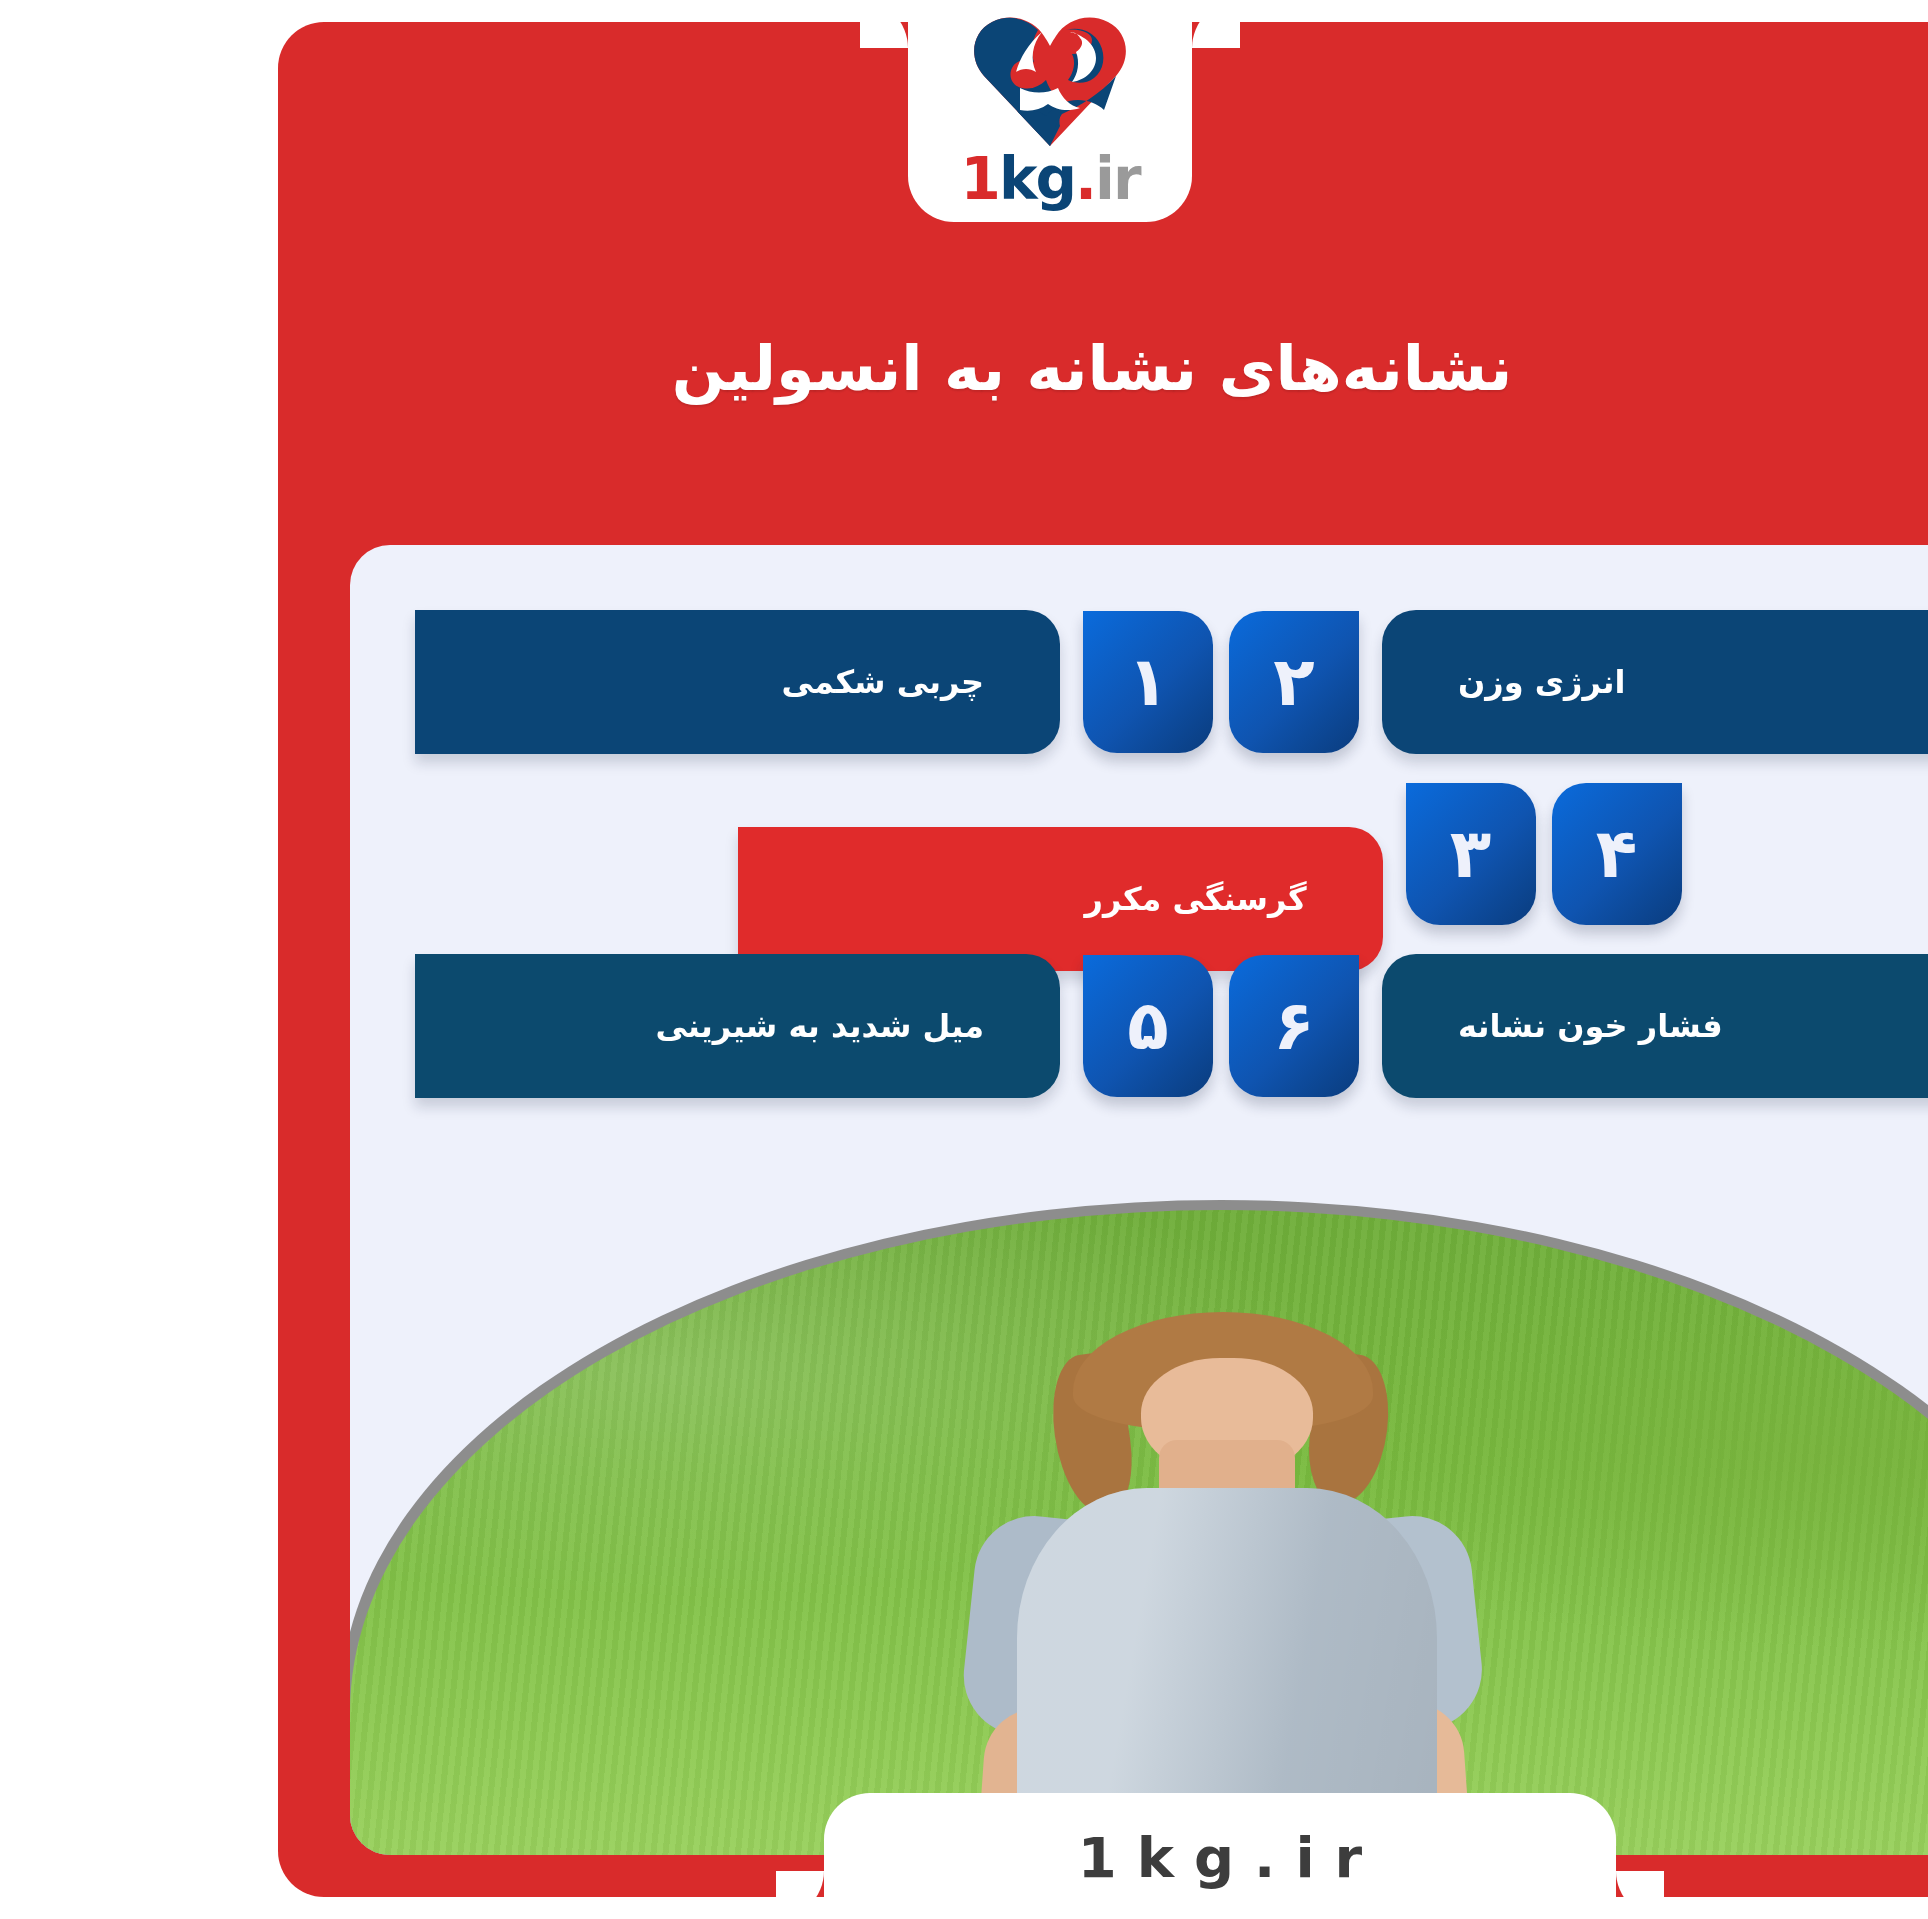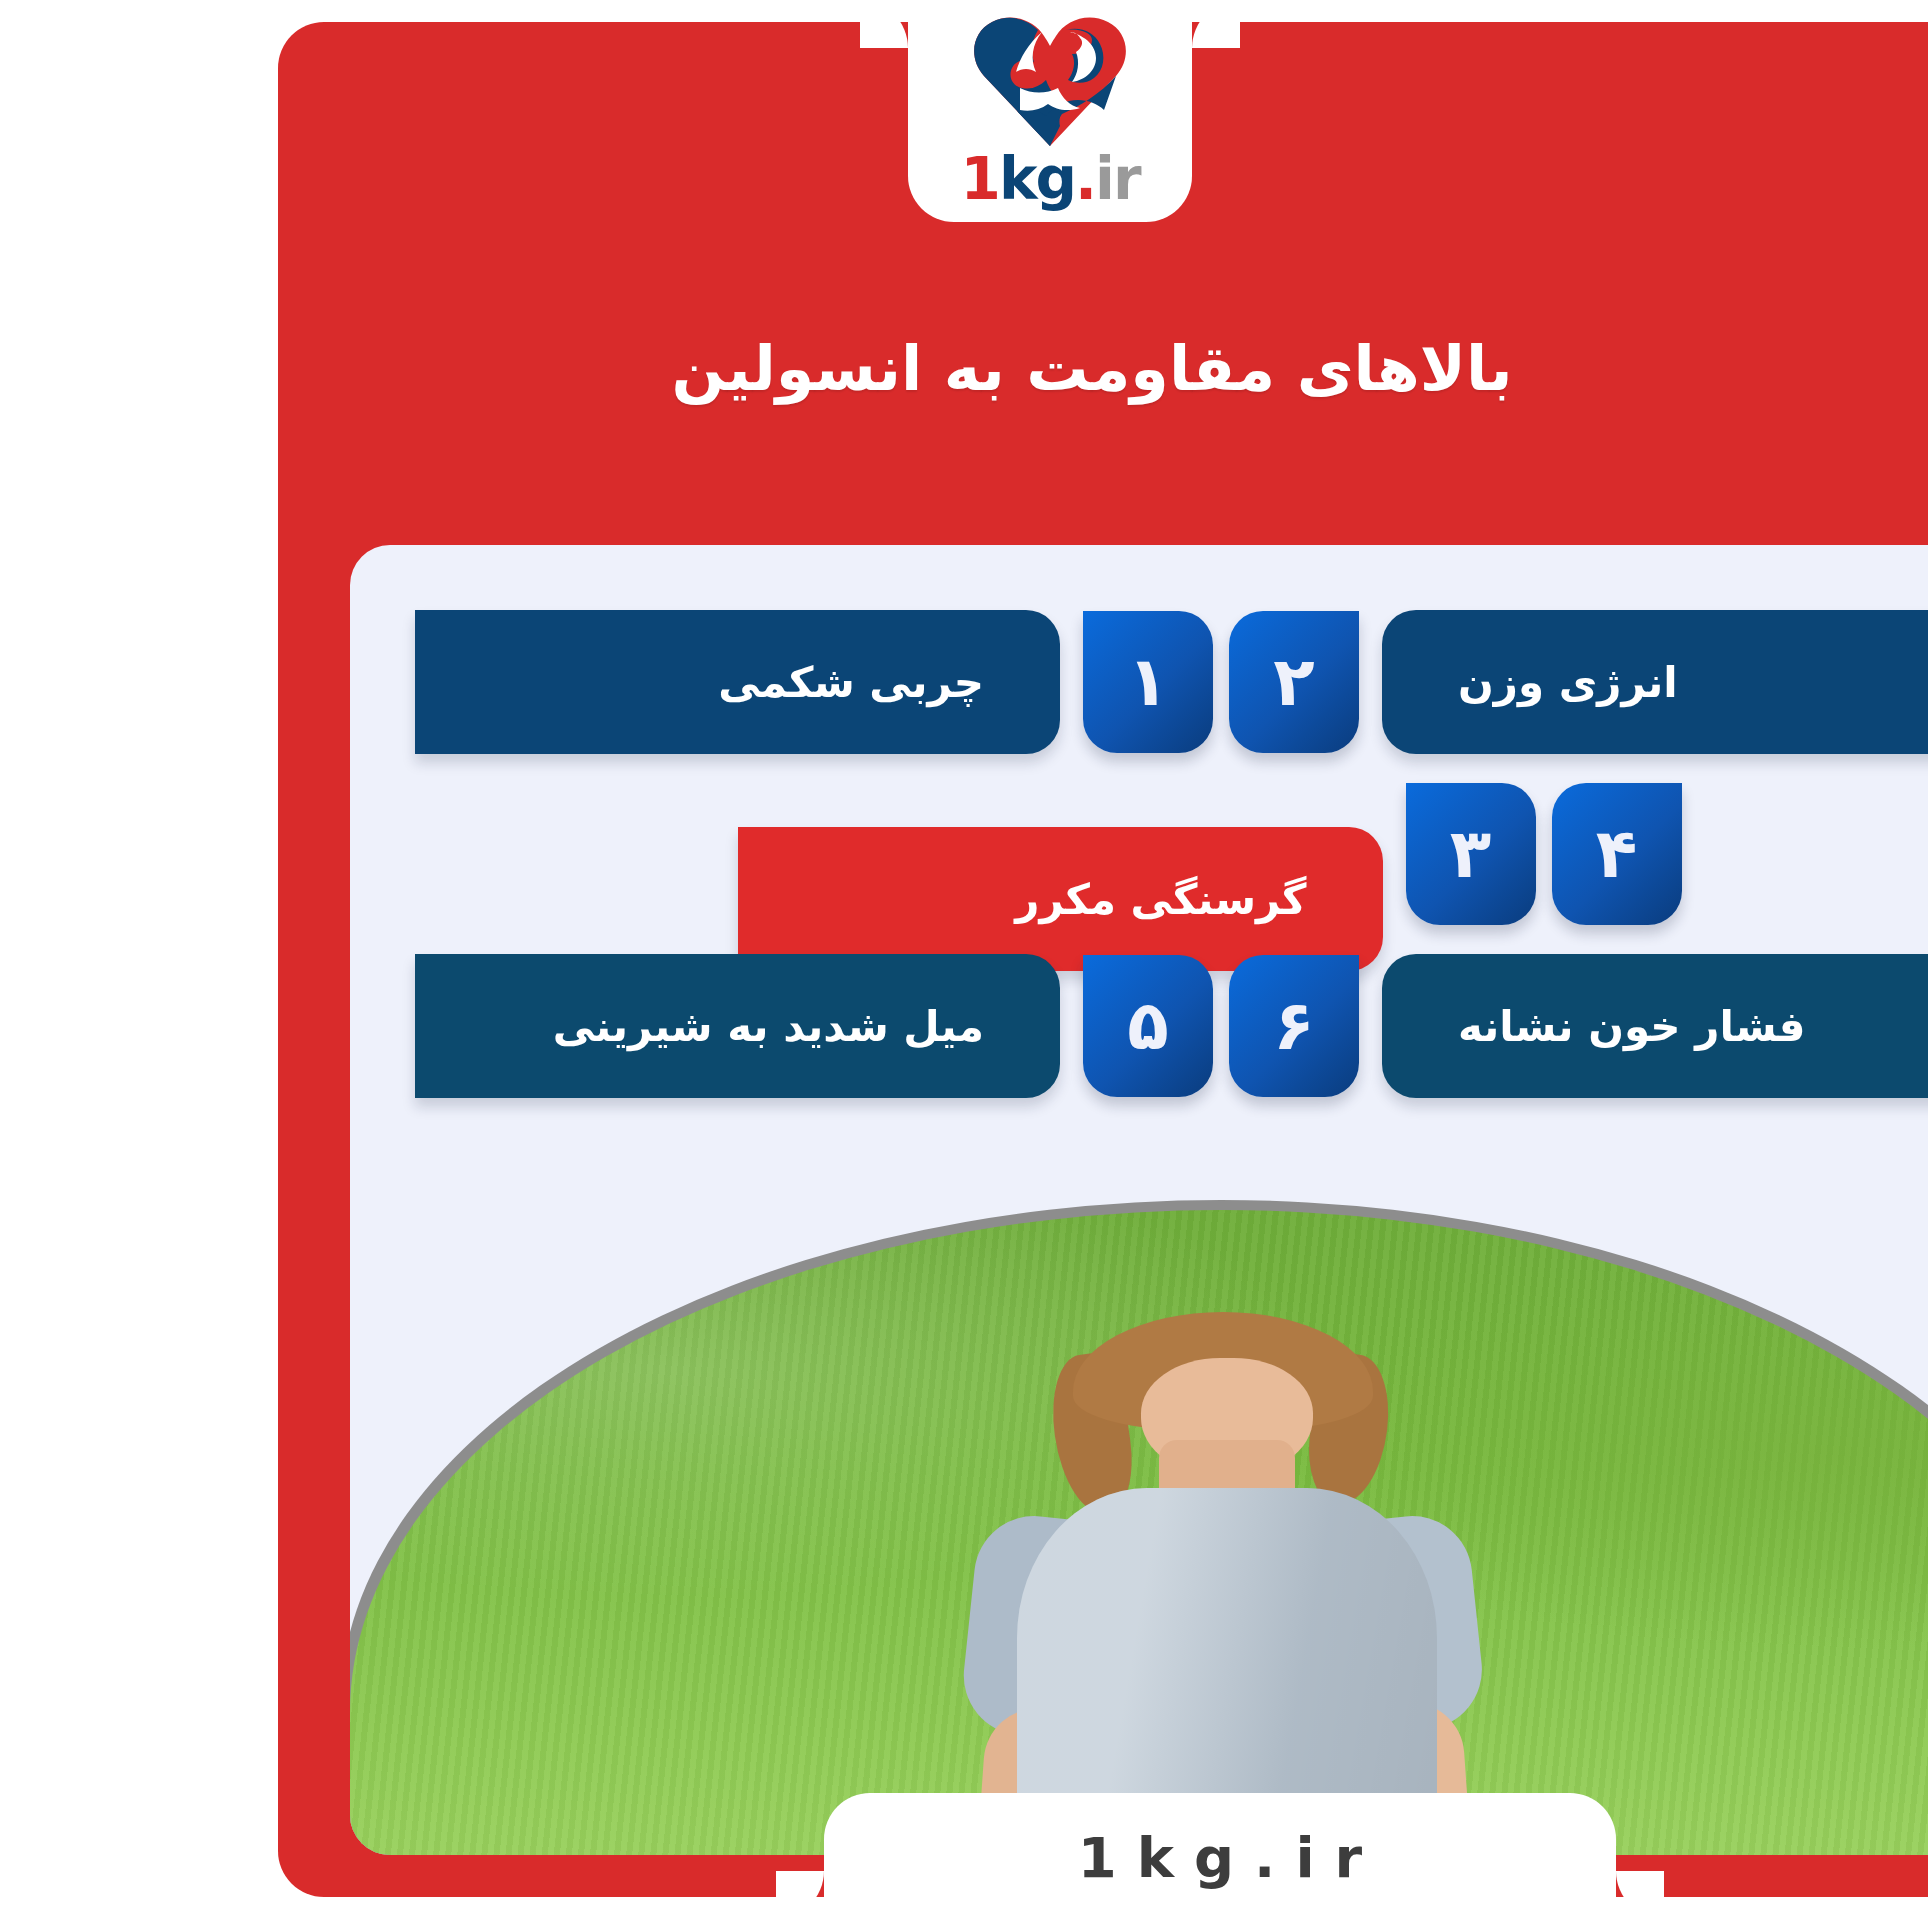--- a/index.html
+++ b/index.html
@@ -132,21 +132,21 @@
     justify-content: center;
   }
 
   .bar {
     position: relative;
     width: 645px;
     height: 144px;
     display: flex;
     align-items: center;
     color: #ffffff;
-    font-size: 42px;
+    font-size: 32px;
     font-weight: 700;
     box-shadow: 0 9px 13px rgba(20,30,60,0.17);
   }
   .bar.right {
     
     border-top-right-radius: 34px;
     border-bottom-right-radius: 34px;
     justify-content: flex-start;
     padding-right: 76px;
     text-align: right;
@@ -307,21 +307,21 @@
       <path d="M80 132 L48 98 C58 94 68 96 76 102 C84 92 96 86 108 86 C118 86 128 90 134 96 L146 62 C130 80 110 92 92 100 C86 108 82 120 80 132 Z" fill="#0b4576"></path>
       <path d="M72 18 C62 30 60 46 66 58 C60 54 52 54 46 58 C50 44 58 30 72 18 Z" fill="#ffffff"></path>
       <path d="M100 18 C116 22 126 32 126 44 C126 56 116 66 102 68 C108 60 110 48 106 38 C112 34 114 28 110 24 C108 20 104 18 100 18 Z" fill="#ffffff"></path>
       <path d="M50 74 C62 80 76 80 88 74 C92 84 100 92 110 94 C98 98 86 96 78 90 C70 96 60 98 50 96 Z" fill="#ffffff"></path>
     </svg>
     <div class="logo-word">
       <span class="w1">1</span><span class="wkg">kg</span><span class="wdot">.</span><span class="wir">ir</span>
     </div>
   </div>
 
-  <h1 class="title">بالا‌های مقاومت به انسولین</h1>
+  <h1 class="title">نشانه‌های نشانه به انسولین</h1>
 
   <div class="inner-card"></div>
 
   <div class="rows">
 
     <div class="row">
       <div class="bar left c-navy">
         <span>انرژی وزن</span>
       </div>
       <div class="badges">

